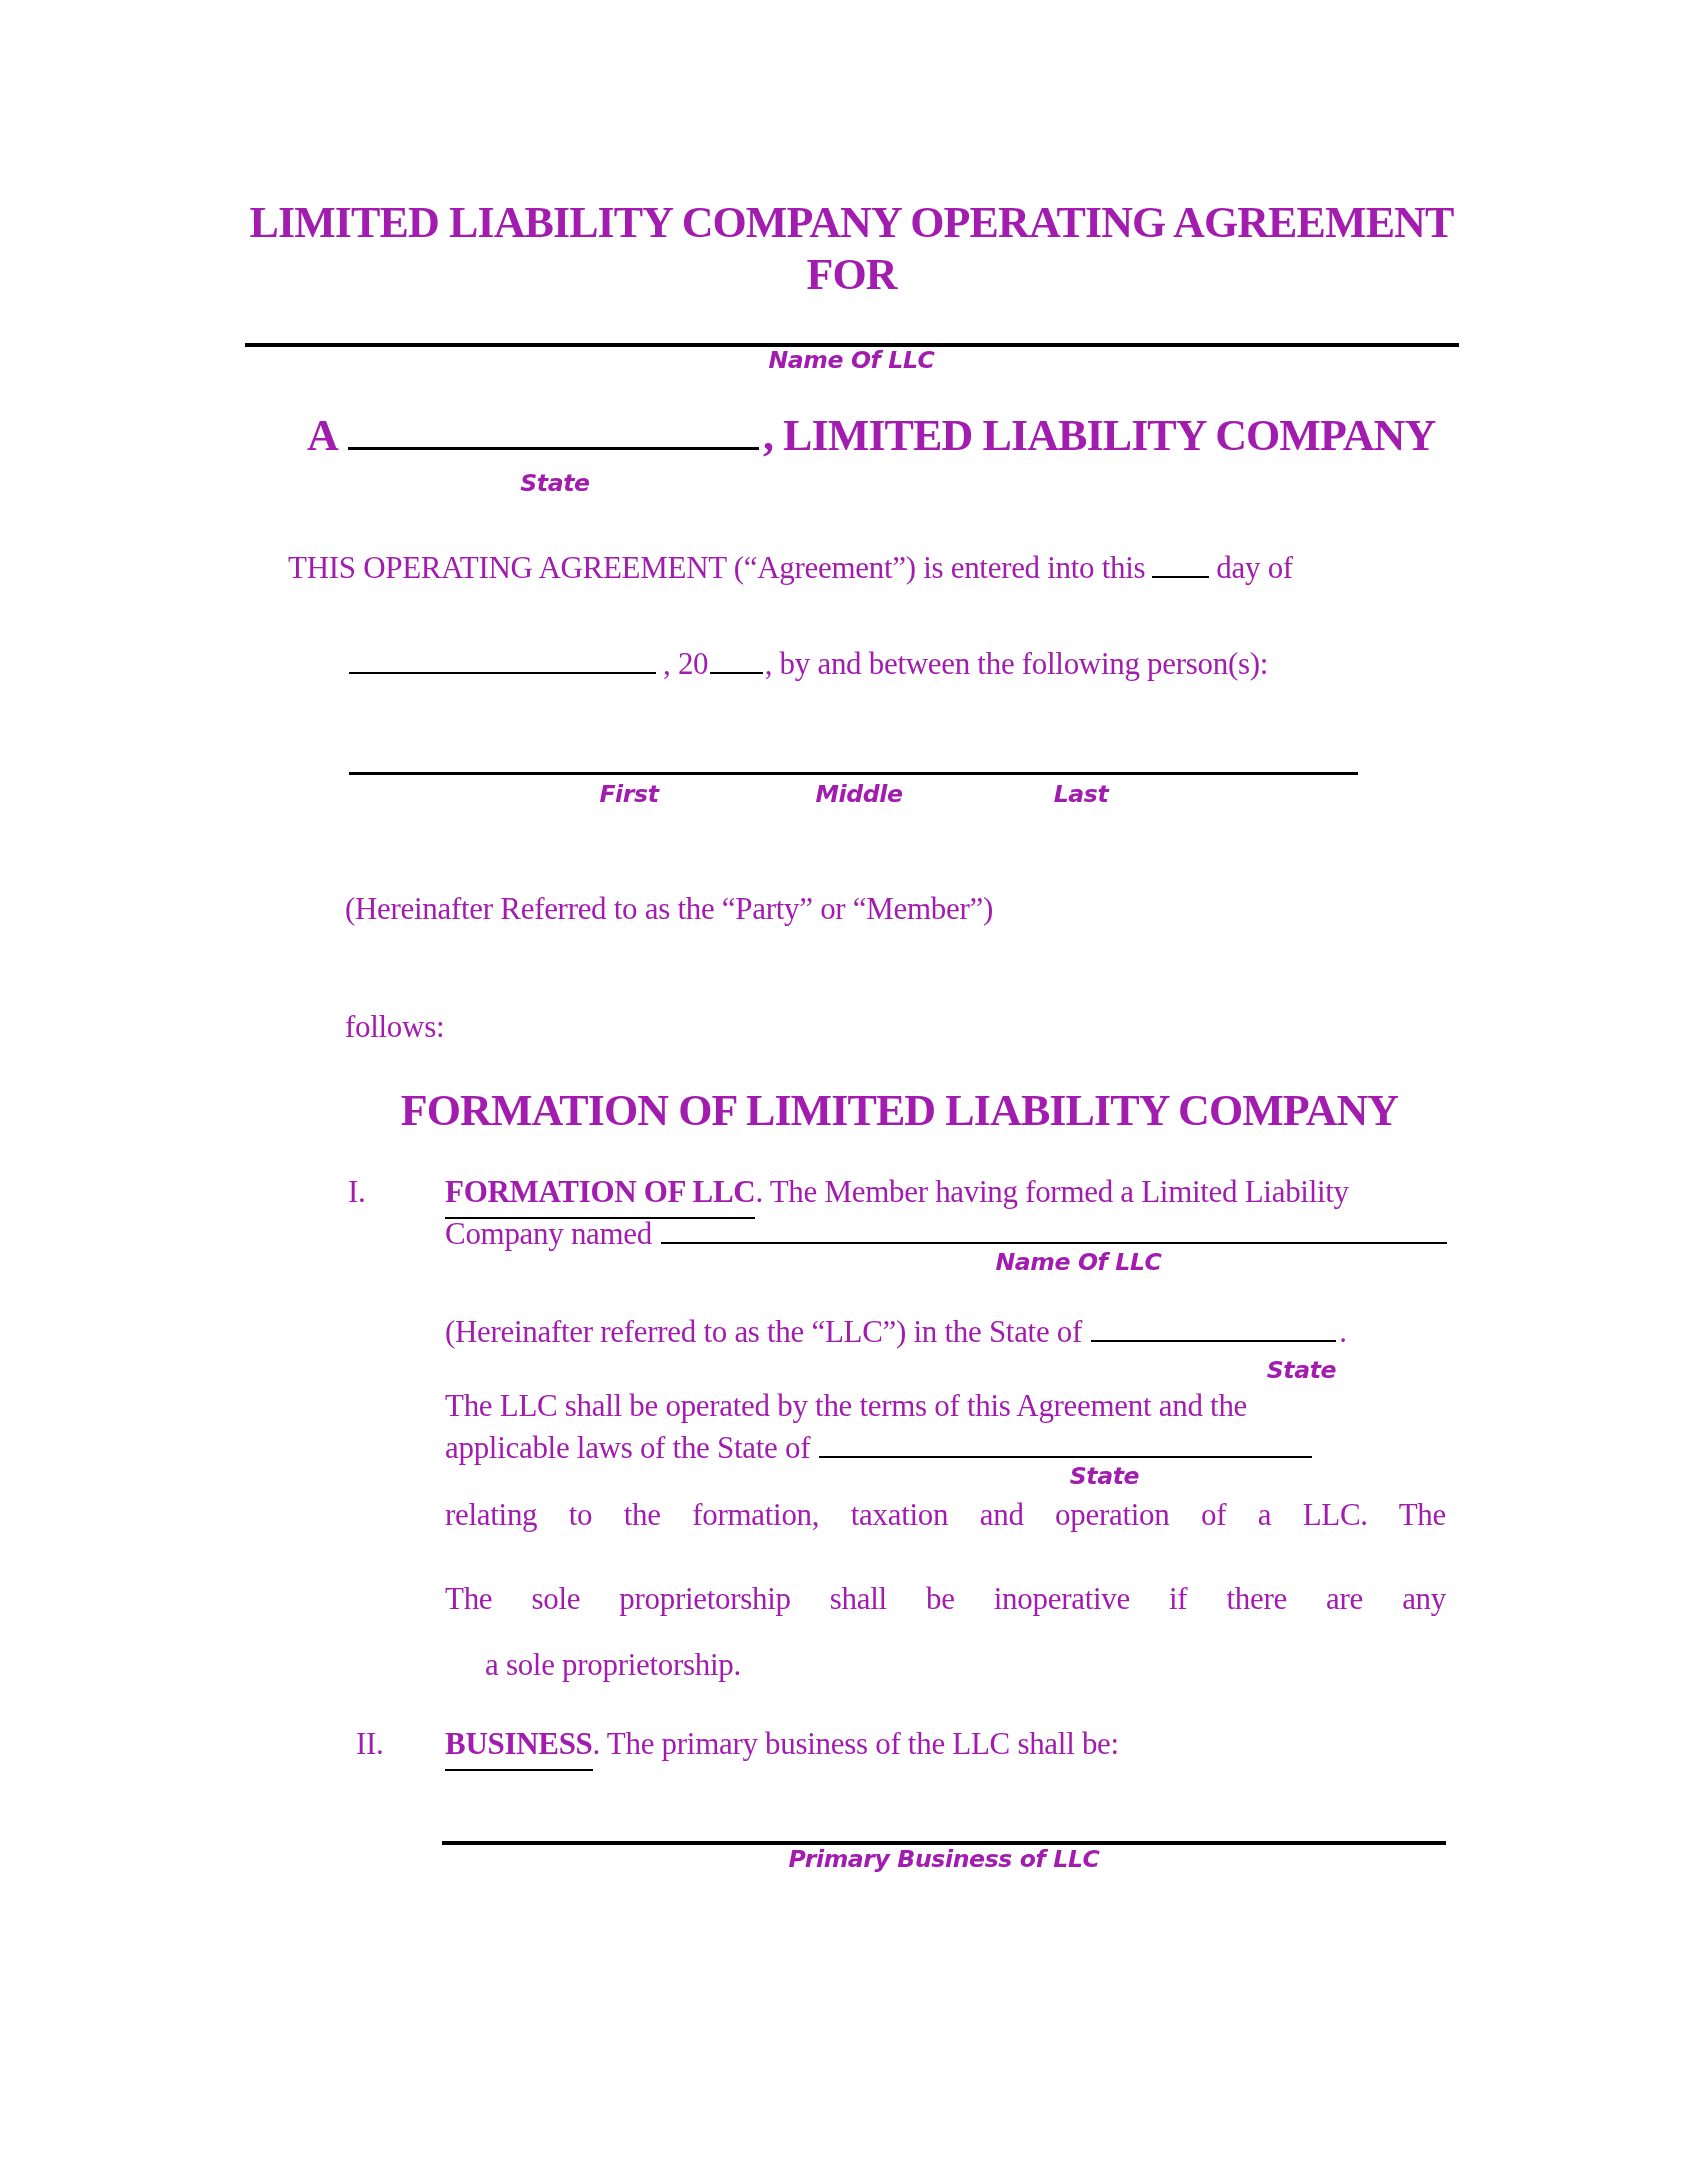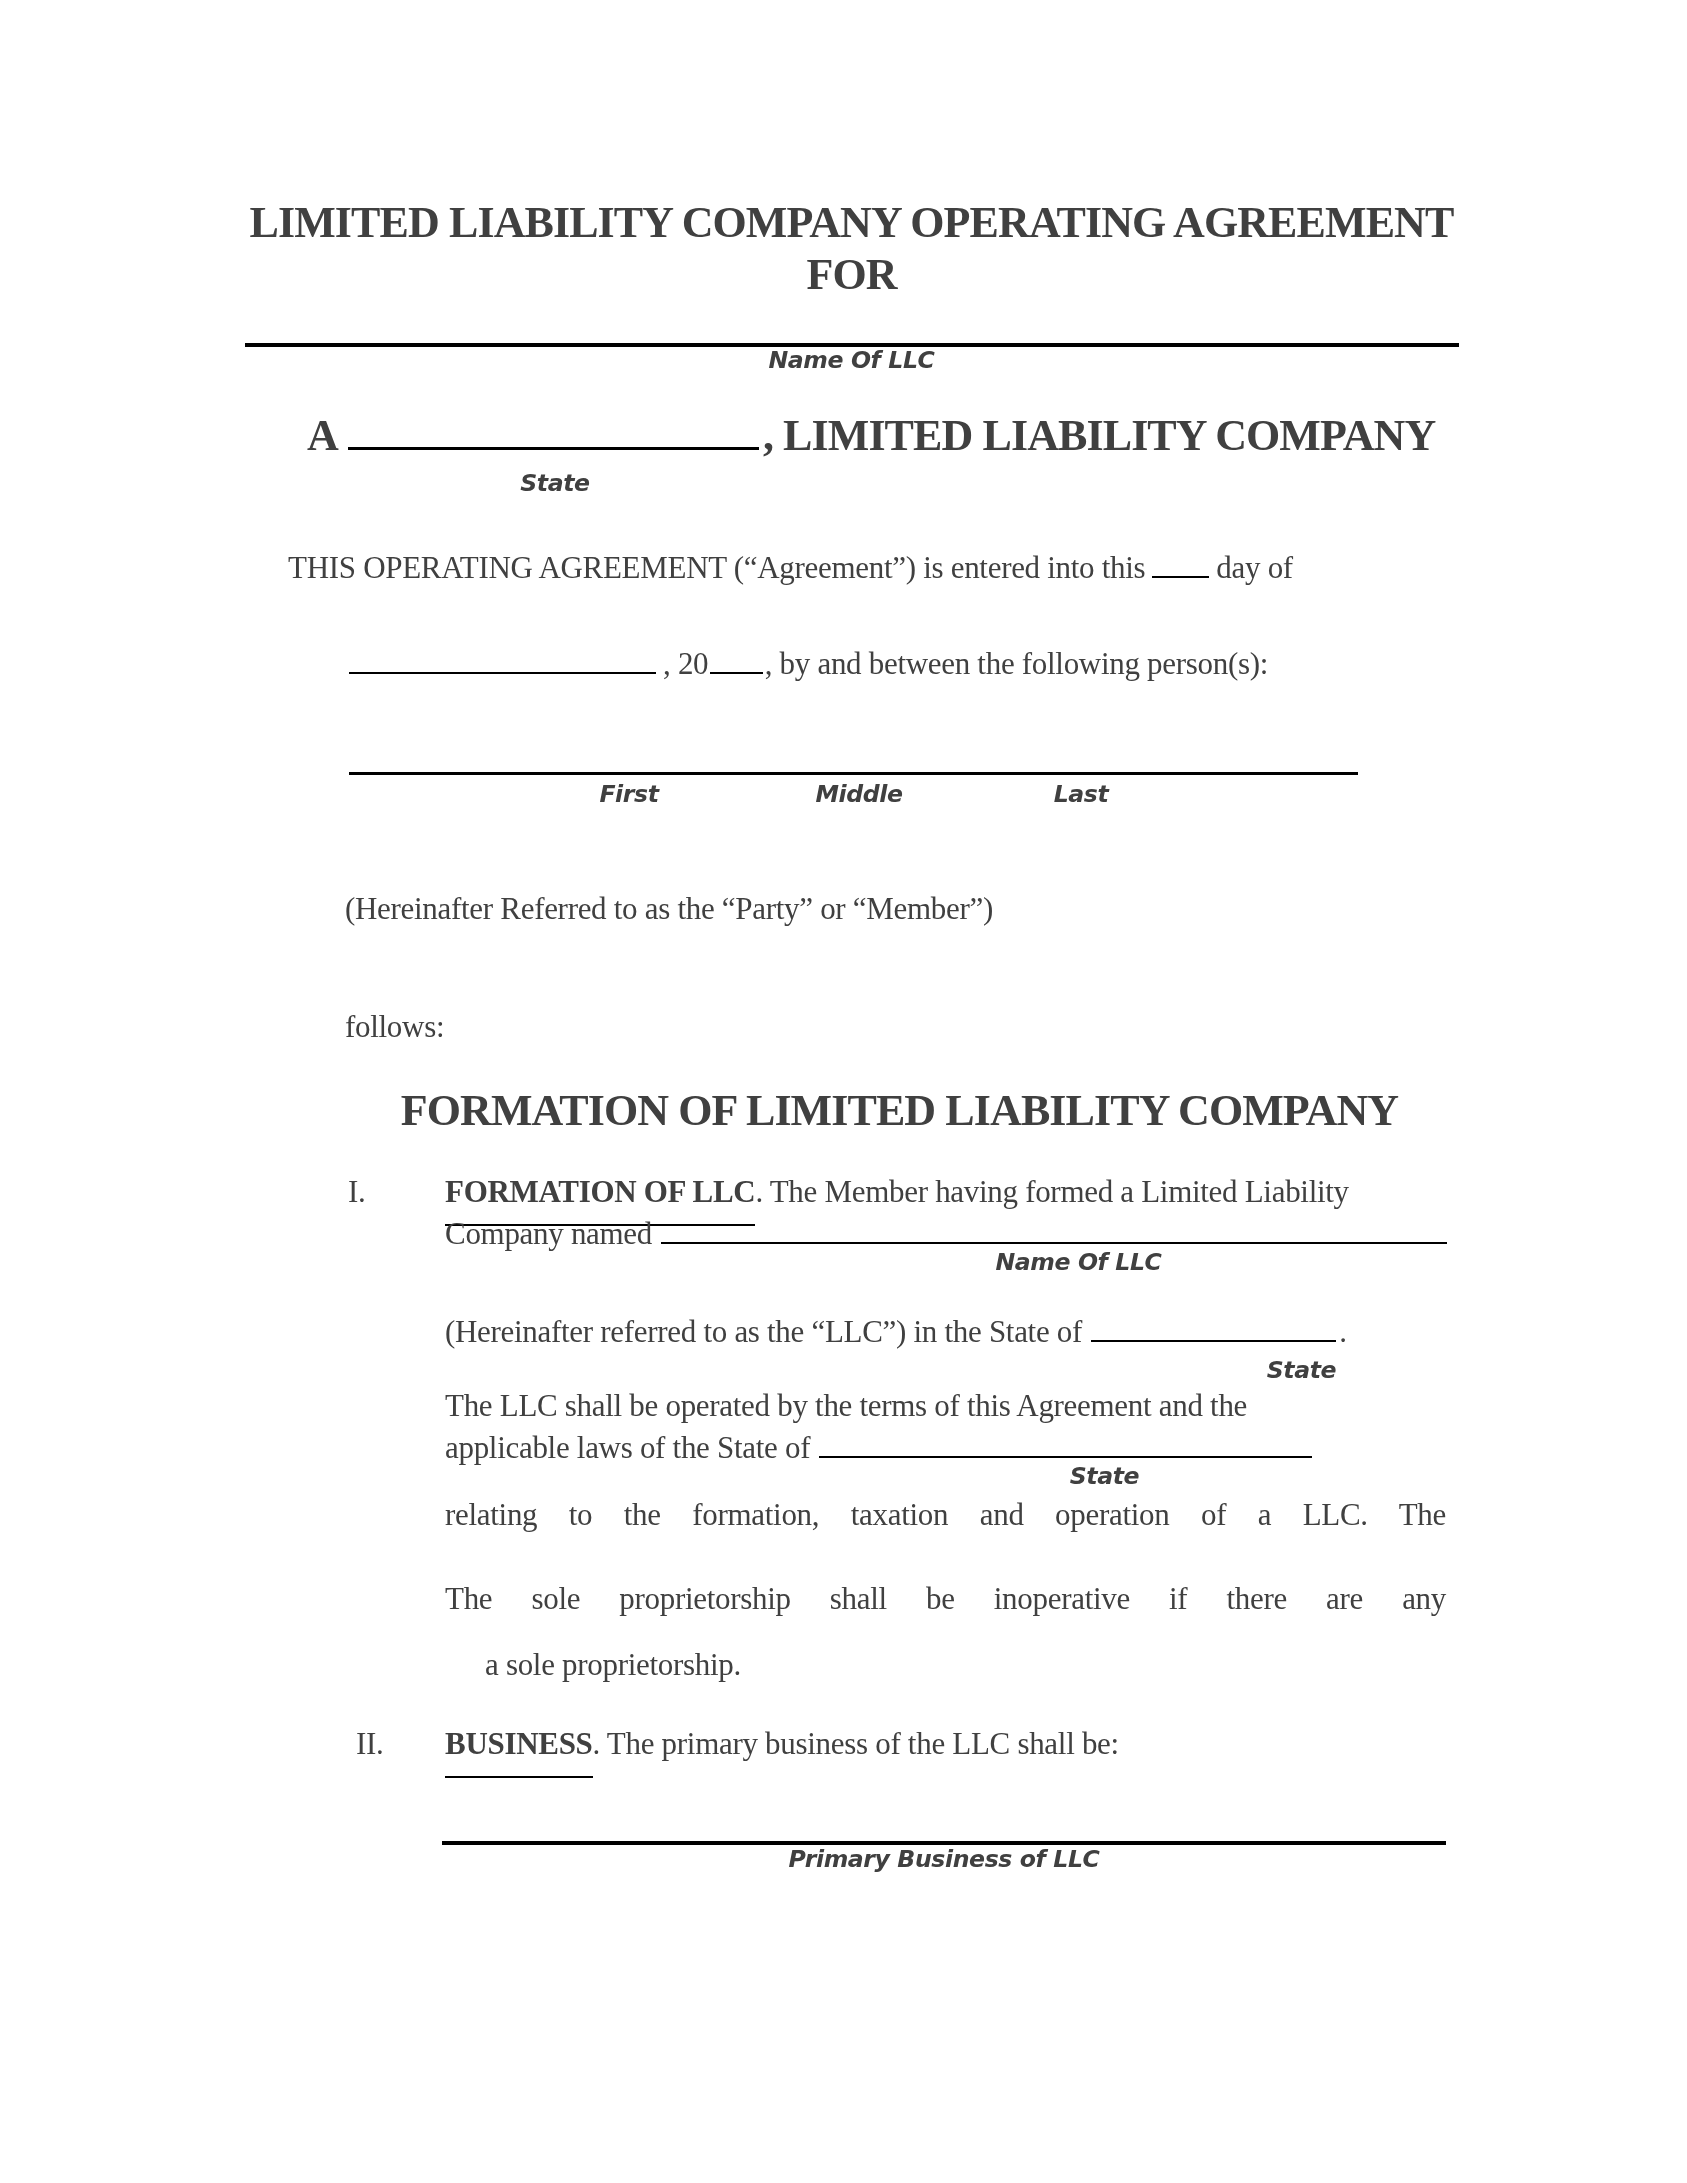--- a/index.html
+++ b/index.html
@@ -1,21 +1,21 @@
 <!DOCTYPE html>
 <html style="font-size:14px"><head>
 <meta charset="utf-8">
 <style>
   html,body{margin:0;padding:0;background:#ffffff;}
   .page{
     position:relative;
     width:1523px;
     height:2184px;
     background:#ffffff;
-    color:#404040;
+    color:#a21caf;
     font-family:"Liberation Serif", serif;
     overflow:hidden;
     text-decoration:underline;
   }
   .line{position:absolute;line-height:1;white-space:nowrap;}
   .body-text{font-size:31px;letter-spacing:-0.3px;}
   .title-text{font-size:44px;font-weight:bold;letter-spacing:-0.9px;}
   .label{
     font-family:"DejaVu Sans", sans-serif;
     font-style:italic;
@@ -35,21 +35,21 @@
   .blank-end{margin:0 3.5px 0 8.7px;}
   .justify{
     text-align:justify;
     text-align-last:justify;
     white-space:normal;
   }
   .no-just-last{text-align:left;text-align-last:left;}
   .sec-title{
     font-weight:bold;
     border-bottom:2.6px solid #000;
-    padding-bottom:15px;
+    padding-bottom:8px;
   }
 </style>
 </head>
 <body>
 
 <div class="page">
 
   <div class="line title-text center" style="left:249px;top:201px;width:1205px;">LIMITED LIABILITY COMPANY OPERATING AGREEMENT</div>
   <div class="line title-text center" style="left:249px;top:253px;width:1205px;">FOR</div>
 

